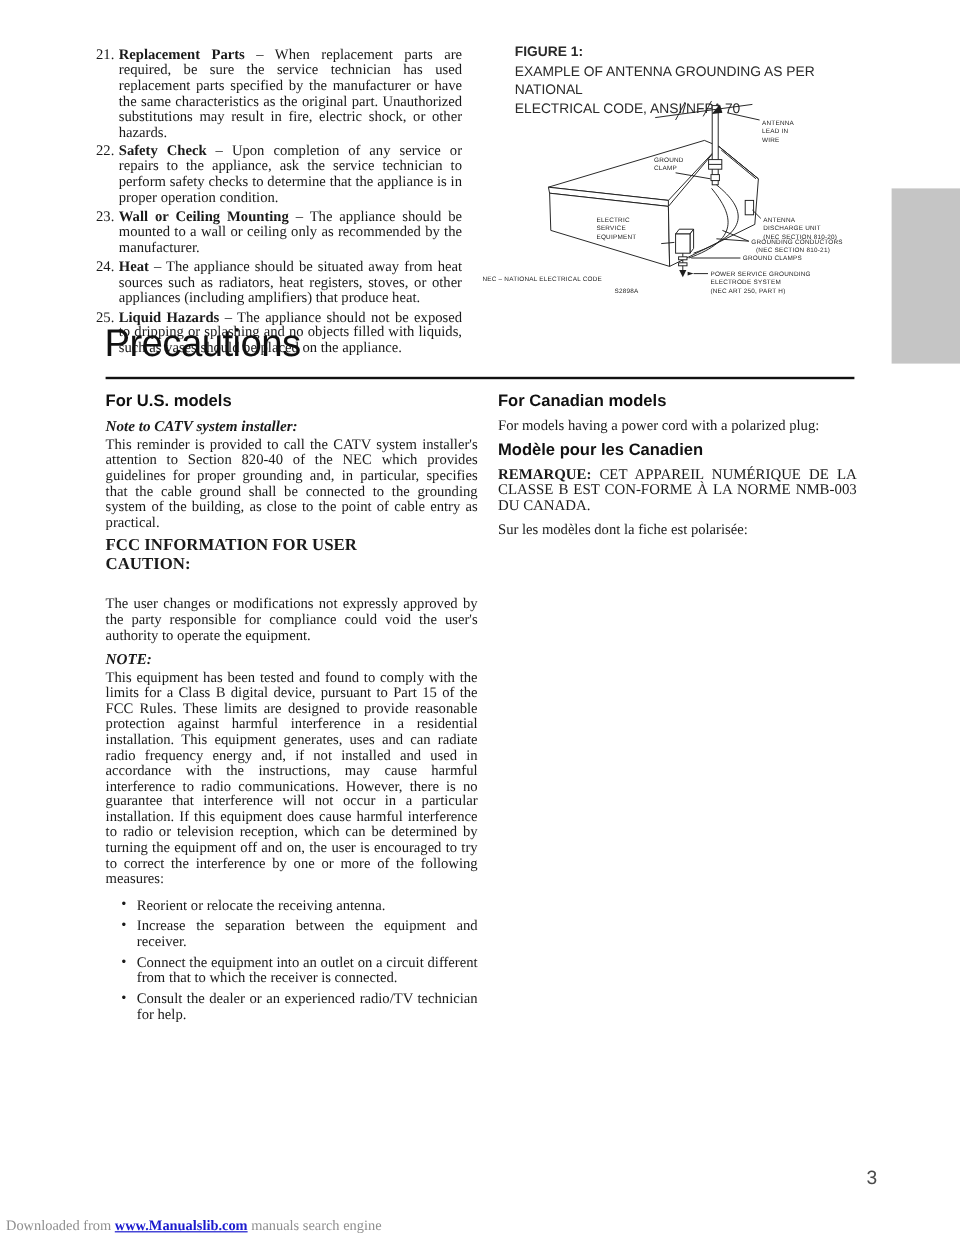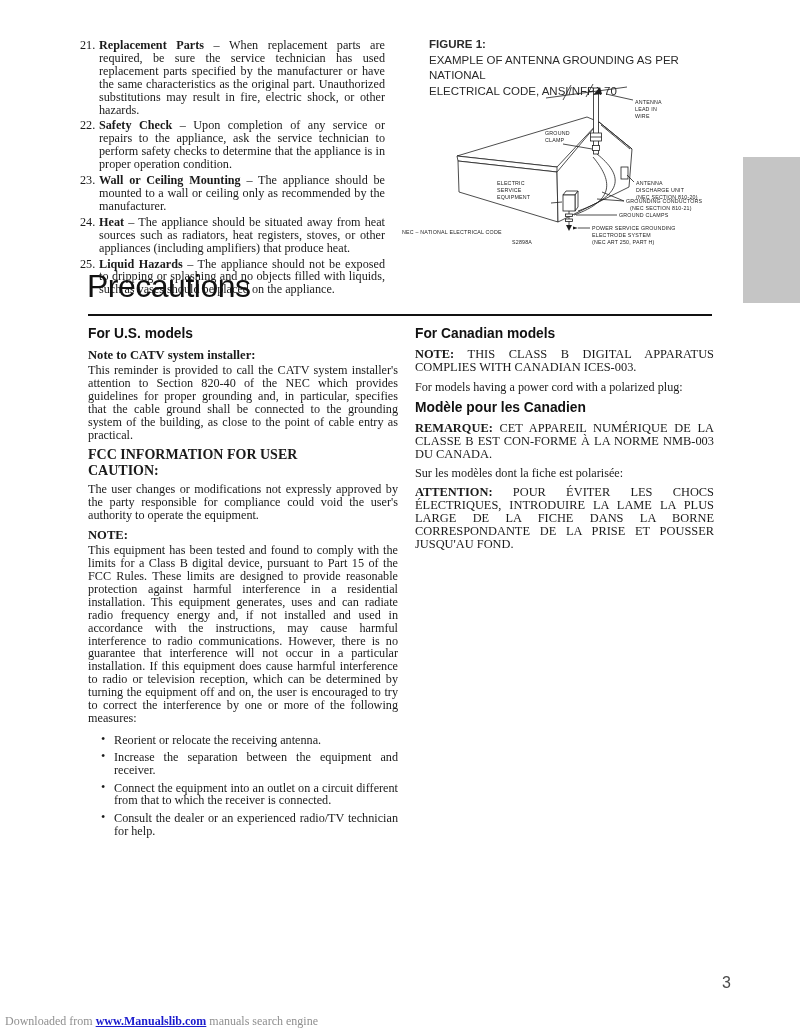--- a/index.html
+++ b/index.html
@@ -37,22 +37,22 @@
                        font-weight:normal; font-size:32px; letter-spacing:-0.5px; color:#111; }
   #title-rule { left:88px; top:314px; width:624px; height:2px; background:#111; }
 
   
   .col { font-size:12.2px; line-height:12.9px; }
   #us-col { left:88px; top:326px; width:310px; }
   #ca-col { left:415px; top:326px; width:299px; }
 
   .h-sans { font-family:"Liberation Sans", sans-serif; font-weight:bold;
             font-size:13.8px; line-height:16px; margin-bottom:6px; color:#111; }
-  .h-serif { font-weight:bold; font-size:12.6px; line-height:14px; margin-bottom:2px; }
-  .h-serif-big { font-weight:bold; font-size:14px; line-height:15.5px; margin-bottom:5px; }
+  .h-serif { font-weight:bold; font-size:12.6px; line-height:14px; margin-bottom:2px;font-style:italic; }
+  .h-serif-big { font-weight:bold; font-size:14px; line-height:15.5px; margin-bottom:19px; }
   .para { text-align:justify; margin-bottom:6px; }
   .caps { text-align:justify; margin-bottom:7px; font-size:12.4px; }
 
   #fcc-bullets { margin-top:9px; padding-left:13px; list-style:none; }
   #fcc-bullets li { position:relative; padding-left:13px; text-align:justify; margin-bottom:4.5px; }
   #fcc-bullets li .dot { position:absolute; left:0; top:-1px; }
 
   
   #edge-tab { left:743px; top:157px; width:57px; height:146px; background:#c5c5c5; }
 
@@ -183,26 +183,24 @@
   <ul id="fcc-bullets">
     <li><span class="dot">•</span><span>Reorient or relocate the receiving antenna.</span></li>
     <li><span class="dot">•</span><span>Increase the separation between the equipment and receiver.</span></li>
     <li><span class="dot">•</span><span>Connect the equipment into an outlet on a circuit different from that to which the receiver is connected.</span></li>
     <li><span class="dot">•</span><span>Consult the dealer or an experienced radio/TV technician for help.</span></li>
   </ul>
 </div>
 
 <div class="abs col" id="ca-col">
   <div class="h-sans">For Canadian models</div>
-  <p class="caps"><b>NOTE:</b> <span>THIS CLASS B DIGITAL APPARATUS COMPLIES WITH CANADIAN ICES-003.</span></p>
   <p class="para">For models having a power cord with a polarized plug:</p>
   <div class="h-sans">Modèle pour les Canadien</div>
   <p class="caps"><b>REMARQUE:</b> <span>CET APPAREIL NUMÉRIQUE DE LA CLASSE B EST CON-FORME À LA NORME NMB-003 DU CANADA.</span></p>
   <p class="para">Sur les modèles dont la fiche est polarisée:</p>
-  <p class="caps"><b>ATTENTION:</b> <span>POUR ÉVITER LES CHOCS ÉLECTRIQUES, INTRODUIRE LA LAME LA PLUS LARGE DE LA FICHE DANS LA BORNE CORRESPONDANTE DE LA PRISE ET POUSSER JUSQU'AU FOND.</span></p>
 </div>
 
 <div class="abs" id="edge-tab"></div>
 
 <div class="abs" id="page-number">3</div>
 
 <div class="abs" id="footer">
   <span>Downloaded from</span>
   <a href="#">www.Manualslib.com</a>
   <span>manuals search engine</span>

